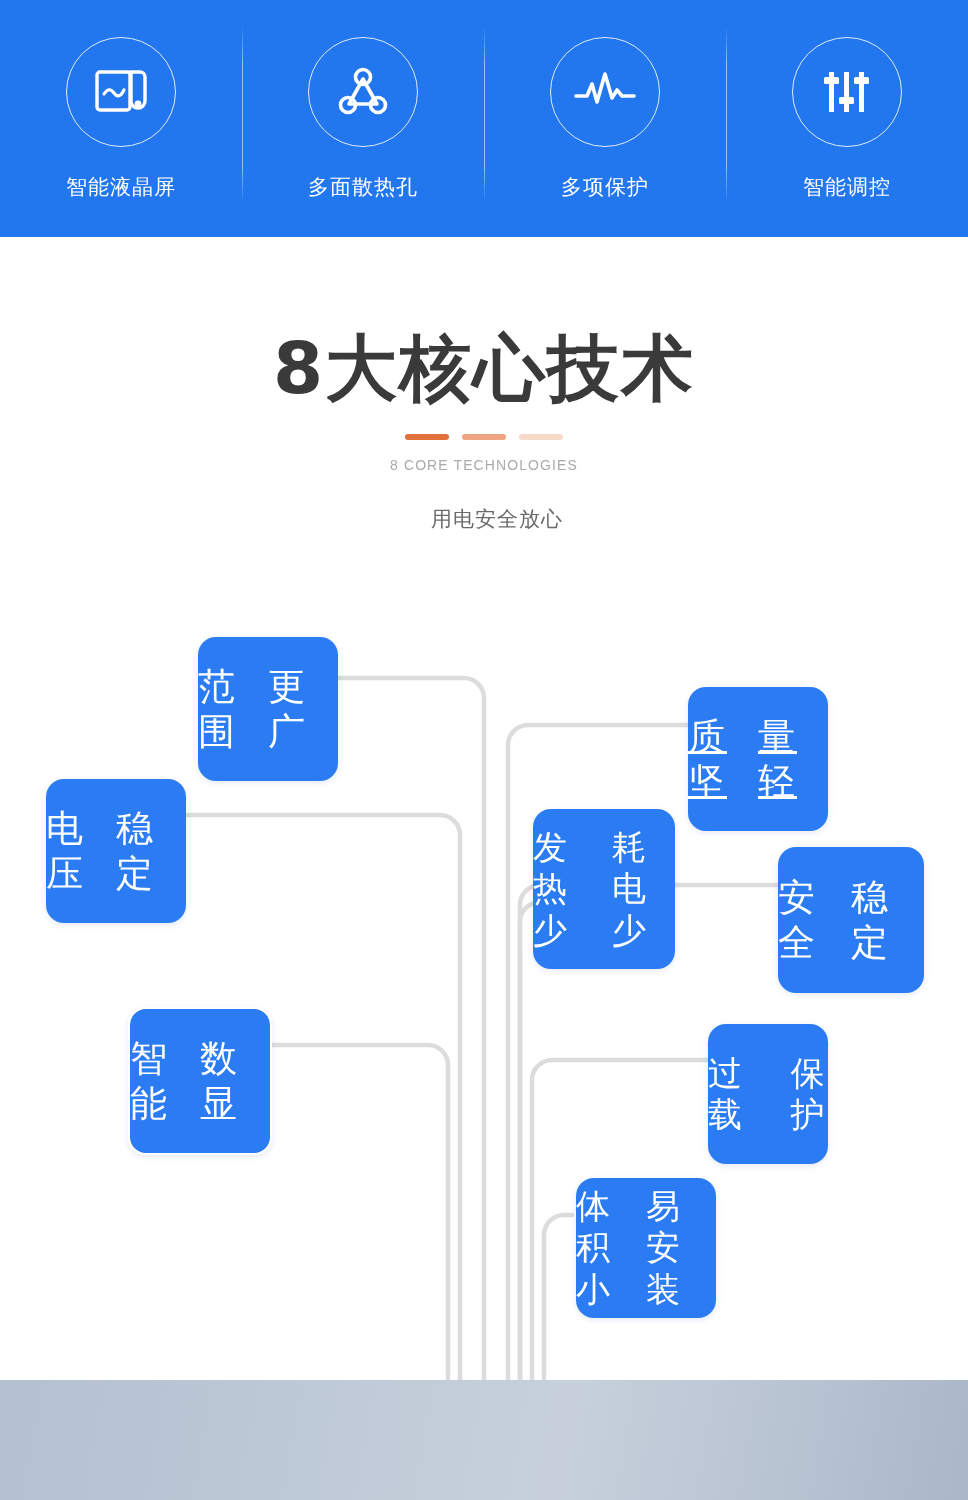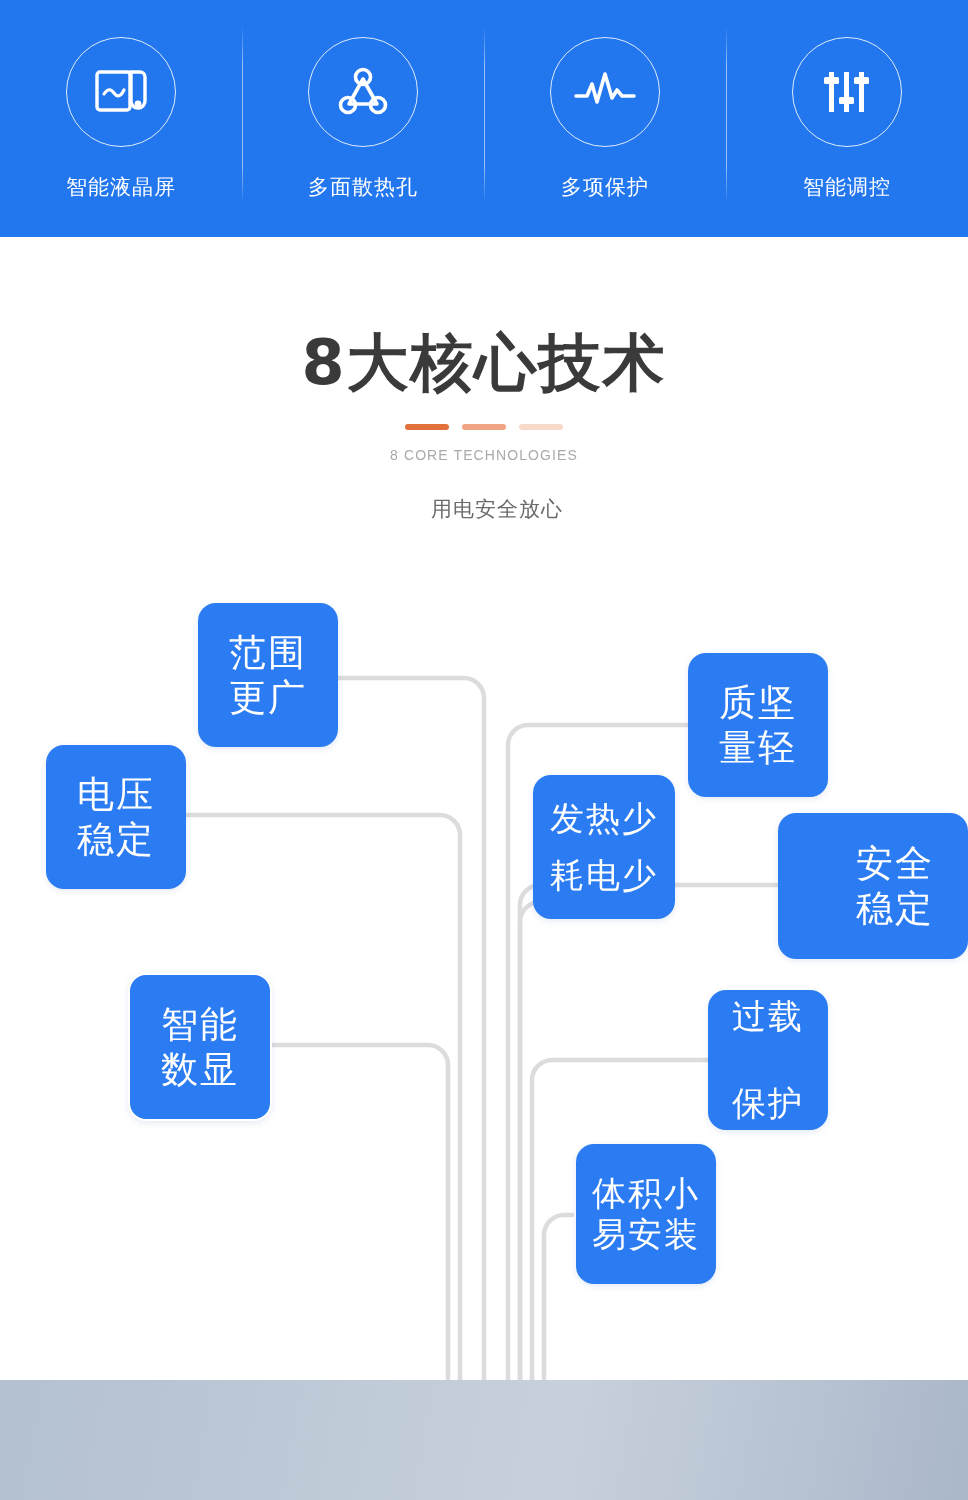--- a/index.html
+++ b/index.html
@@ -35,21 +35,21 @@
     color:#ffffff;font-size:21px;letter-spacing:1px;white-space:nowrap;
   }
 
   
   .title-wrap{
     position:absolute;left:0;top:237px;width:968px;
     display:flex;flex-direction:column;align-items:center;
   }
   .main-title{
     margin-top:95px;
-    font-size:62px;font-weight:bold;color:#3a3a3a;
+    font-size:72px;font-weight:bold;color:#3a3a3a;
     letter-spacing:2px;line-height:1;
     font-family:"DejaVu Sans","Liberation Sans",sans-serif;
   }
   .dash-row{margin-top:30px;display:flex;align-items:center;gap:13px;}
   .dash{height:6px;border-radius:3px;}
   .dash.d1{width:44px;background:#E2703A;}
   .dash.d2{width:44px;background:#F0A381;}
   .dash.d3{width:44px;background:#F8DACB;}
   .sub-title{
     margin-top:17px;font-size:14px;letter-spacing:1.1px;color:#aaaaaa;
@@ -61,23 +61,24 @@
   
   .tree{
     position:absolute;left:0;top:590px;width:968px;height:800px;
   }
   .tree svg{position:absolute;left:0;top:0;}
   .node{
     position:absolute;
     background:#2B7CF2;
     border-radius:18px;
     color:#ffffff;
-    display:flex;flex-direction:column;align-items:center;justify-content:center;
+    display:flex;flex-direction:row;align-items:center;justify-content:center;
     font-size:37px;line-height:1.22;letter-spacing:2px;
     box-shadow:0 2px 6px rgba(40,90,180,.13);
+    margin-top:34px;
   }
   .node.outlined{border:2px solid #ffffff;}
 
   
   .bottom-band{
     position:absolute;left:0;top:1380px;width:968px;height:120px;
     background:linear-gradient(100deg,#b4c1d1 0%,#b9c5d4 18%,#c3cdda 44%,#c7d0dc 58%,#b9c4d3 80%,#aab7c9 100%);
   }
 </style>
 </head>
@@ -175,31 +176,31 @@
   <div class="node" style="left:46px;top:745px;width:140px;height:144px;transform:translateY(-590px);">
     <span>电压</span>
     <span>稳定</span>
   </div>
 
   <div class="node outlined" style="left:128px;top:973px;width:140px;height:144px;transform:translateY(-590px);">
     <span>智能</span>
     <span>数显</span>
   </div>
 
-  <div class="node" style="left:688px;top:653px;width:140px;height:144px;transform:translateY(-590px);">
+  <div class="node" style="left:688px;top:653px;width:140px;height:144px;transform:translateY(-590px);text-decoration:underline;">
     <span>质坚</span>
     <span>量轻</span>
   </div>
 
-  <div class="node" style="left:533px;top:775px;width:142px;height:144px;transform:translateY(-590px);font-size:34px;gap:16px;">
+  <div class="node" style="left:533px;top:775px;width:142px;height:160px;transform:translateY(-590px);font-size:34px;gap:16px;">
     <span>发热少</span>
     <span>耗电少</span>
   </div>
 
-  <div class="node" style="left:778px;top:813px;width:146px;height:146px;transform:translateY(-590px);padding-left:44px;">
+  <div class="node" style="left:778px;top:813px;width:146px;height:146px;transform:translateY(-590px);">
     <span>安全</span>
     <span>稳定</span>
   </div>
 
   <div class="node" style="left:708px;top:990px;width:120px;height:140px;transform:translateY(-590px);font-size:34px;gap:45px;">
     <span>过载</span>
     <span>保护</span>
   </div>
 
   <div class="node" style="left:576px;top:1144px;width:140px;height:140px;transform:translateY(-590px);font-size:34px;">

